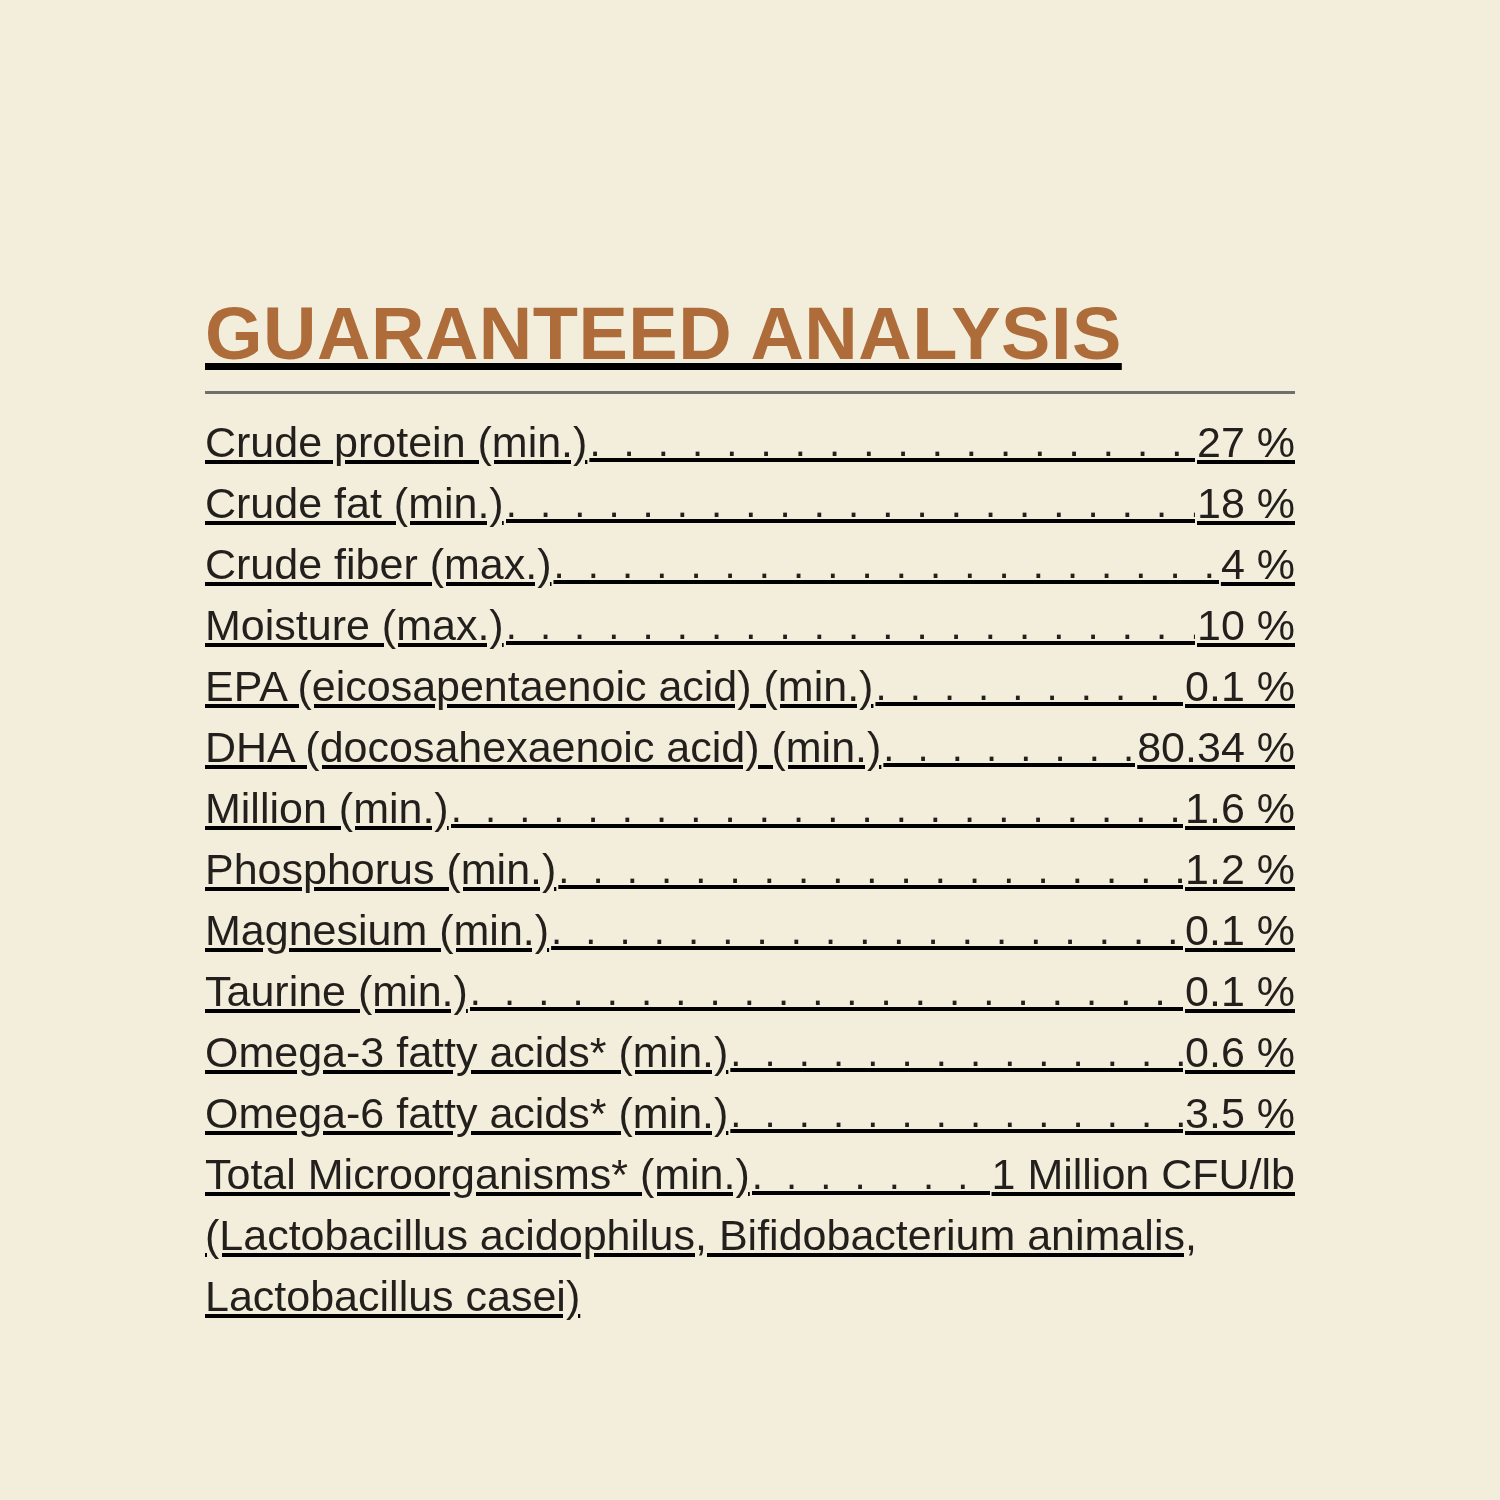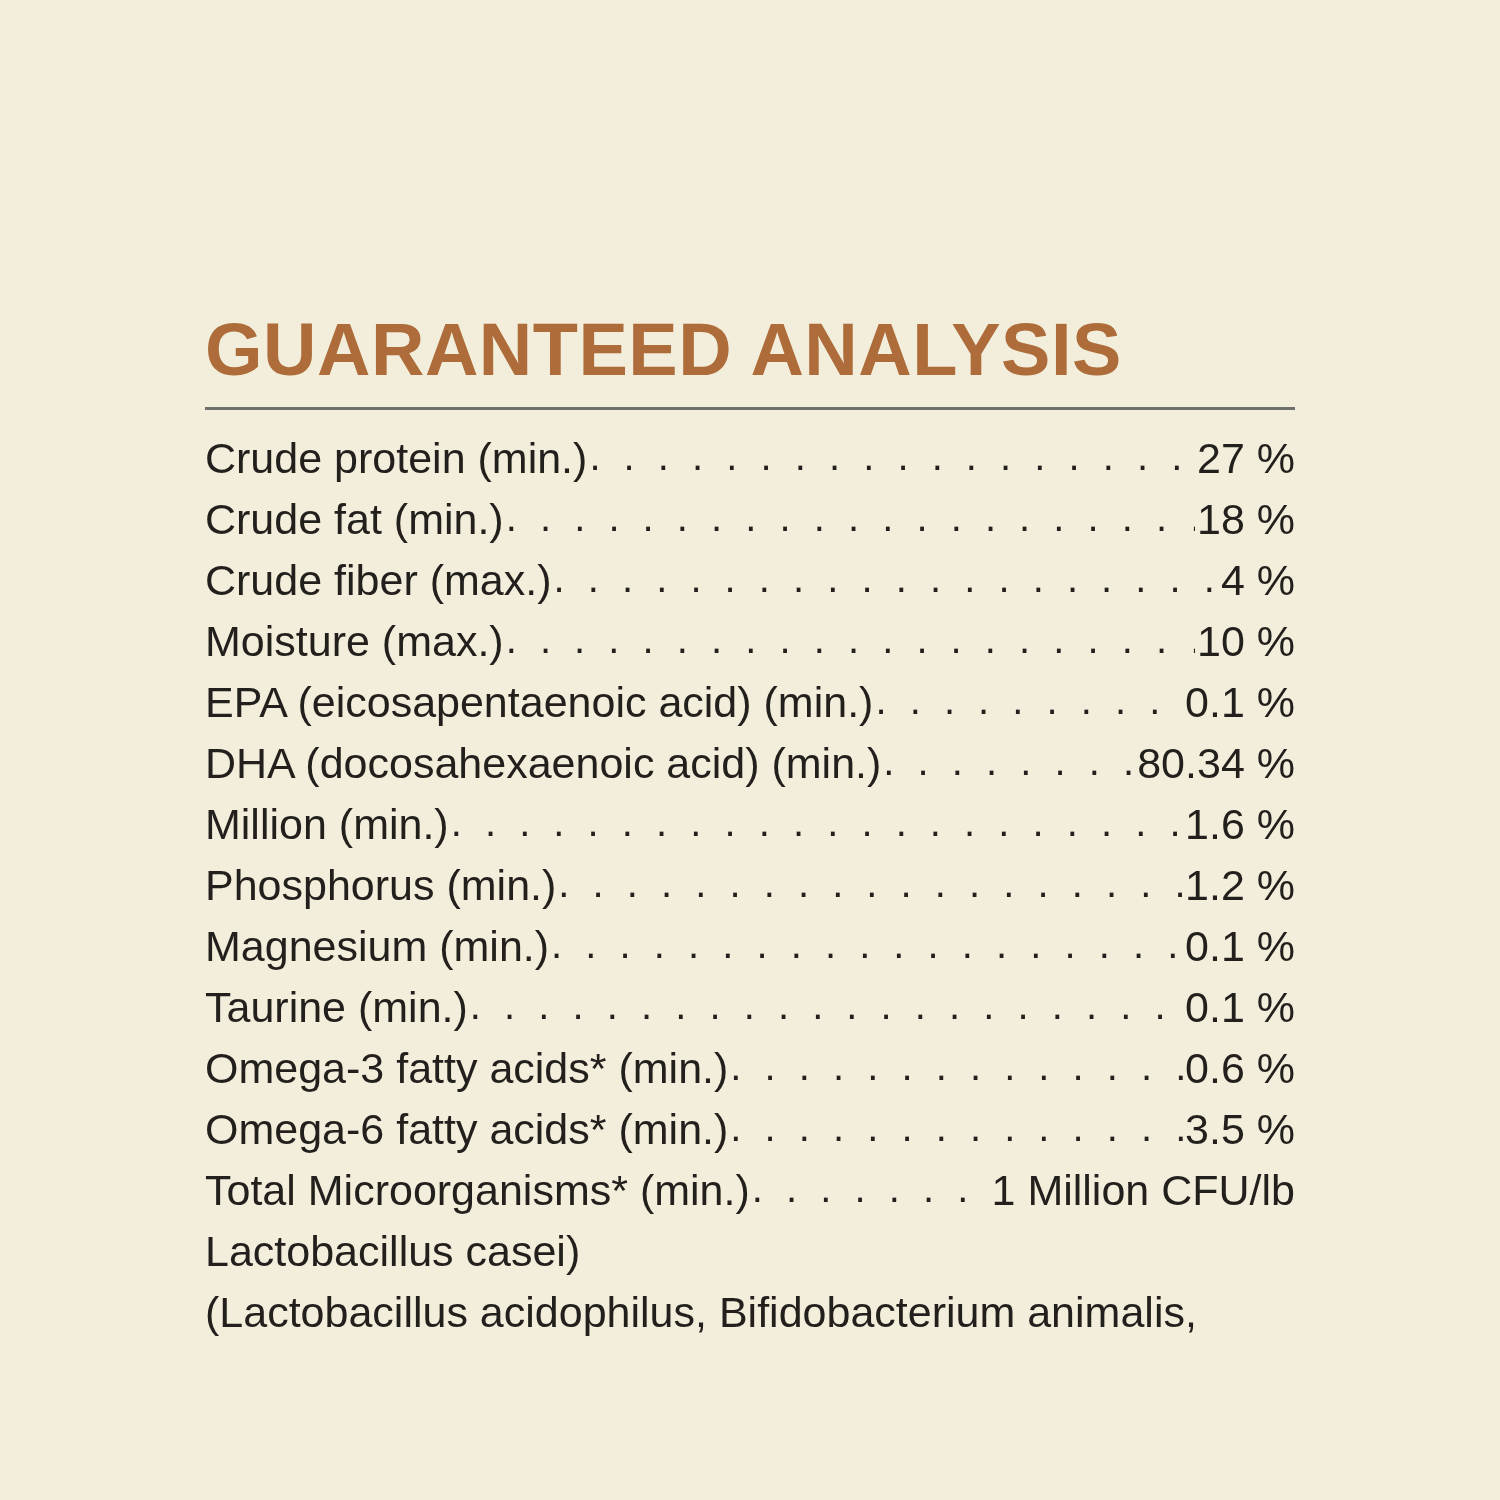--- a/index.html
+++ b/index.html
@@ -9,22 +9,23 @@
   body {
     width: 1500px;
     height: 1500px;
     background: #f2eedb;
     font-family: "Liberation Sans", sans-serif;
     overflow: hidden;
   }
   .panel {
     position: absolute;
     left: 205px;
-    top: 311px;
+    top: 295px;
     width: 1090px;
+    text-decoration: underline;
   }
   .ga-title {
     font-family: "Liberation Sans", sans-serif;
     font-weight: bold;
     font-size: 74px;
     letter-spacing: 0.5px;
     color: #ad6c39;
     line-height: 1.05;
     margin: 0 0 18px 0;
     white-space: nowrap;
@@ -33,21 +34,21 @@
     height: 3px;
     background: #6f6f6b;
     width: 100%;
     margin-bottom: 18px;
   }
   .rows {
     display: block;
   }
   .row {
     display: flex;
-    align-items: center;
+    align-items: flex-end;
     font-size: 43px;
     color: #231f1c;
     line-height: 1.42;
     white-space: nowrap;
     width: 100%;
   }
   .row .label {
     flex: 0 0 auto;
   }
   .row .leader {
@@ -160,17 +161,17 @@
 
     <div class="row">
       <span class="label">Total Microorganisms* (min.)</span>
       <span class="leader">. . . . . . . . . . . . . . . . . . . . . . . . . . . . . . . . . . . . . . . . . . . . . . . . . . . . . . . . . . . . . . . . . . . . . . . .</span>
       <span class="value">1 Million CFU/lb</span>
     </div>
 
   </div>
 
   <div class="note">
+    <div>(Lactobacillus acidophilus, Bifidobacterium animalis,</div>
     <div>Lactobacillus casei)</div>
-    <div>(Lactobacillus acidophilus, Bifidobacterium animalis,</div>
   </div>
 
 </div>
 
 </body></html>

